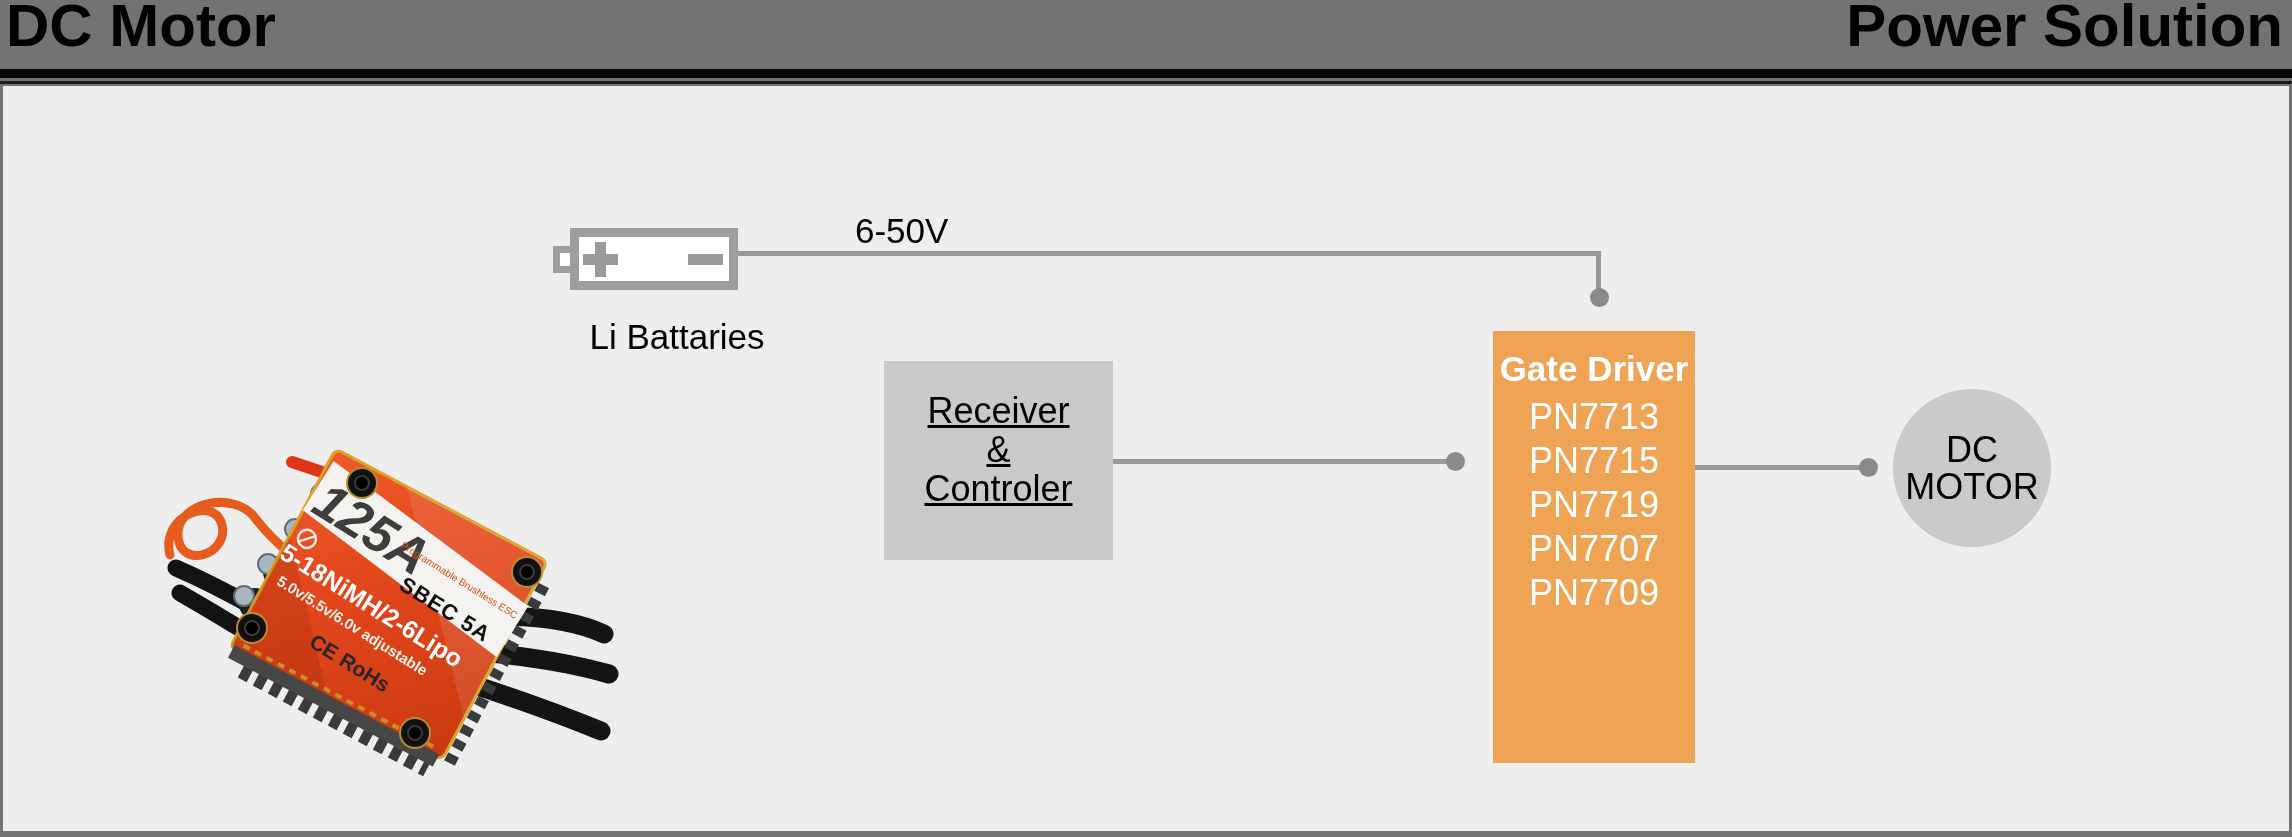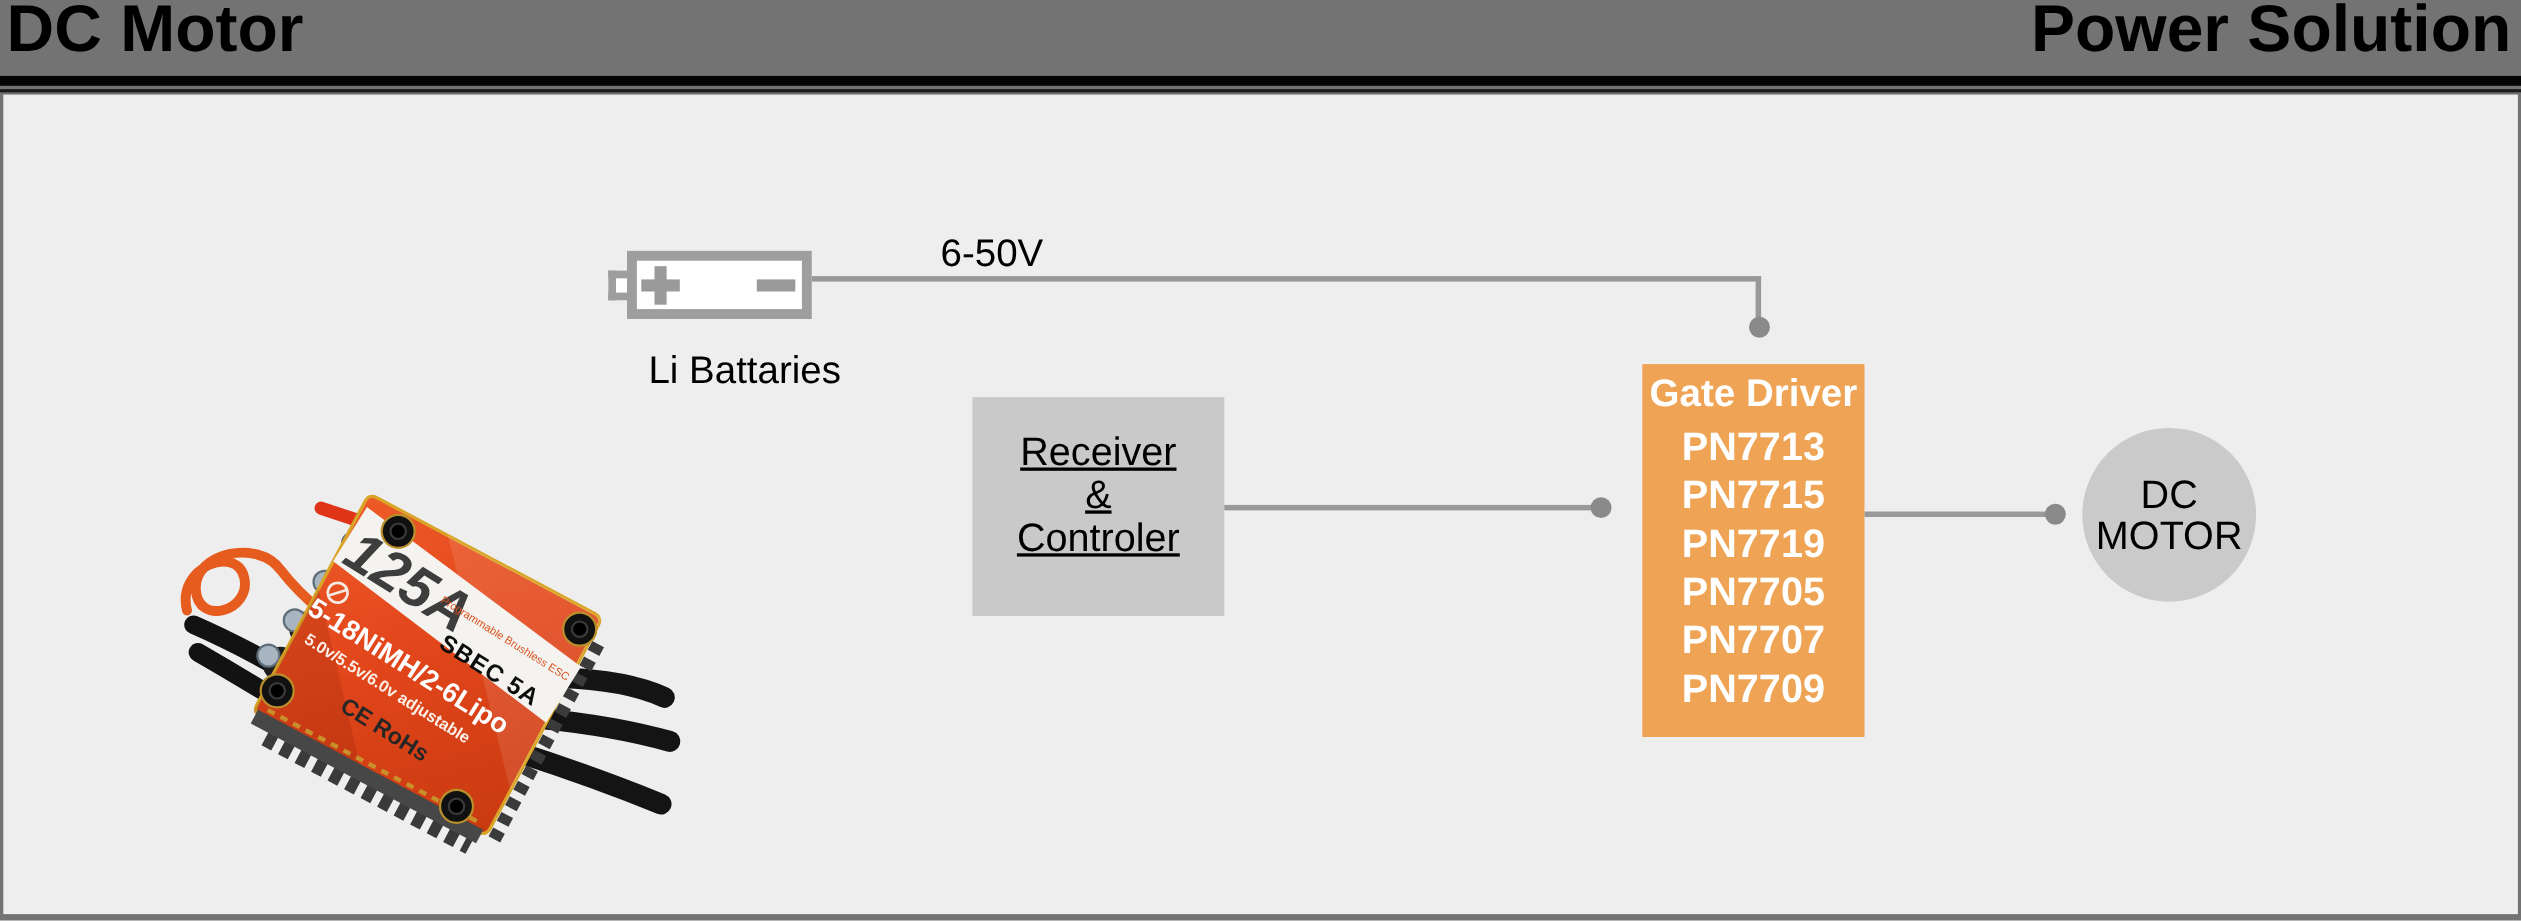--- a/index.html
+++ b/index.html
@@ -25,25 +25,25 @@
   .bat-label{position:absolute;left:552px;top:317px;width:250px;text-align:center;font-size:35px;color:#000;}
 
   
   .wire{position:absolute;background:#999999;}
   .dot{position:absolute;width:19px;height:19px;border-radius:50%;background:#8A8A8A;}
   .wire-label{position:absolute;font-size:35px;color:#000;white-space:nowrap;}
 
   
   .blk-receiver{position:absolute;left:884px;top:361px;width:229px;height:199px;background:#C9C9C9;
     text-align:center;font-size:36px;line-height:39px;color:#000;padding-top:30px;box-sizing:border-box;text-decoration:underline;}
-  .blk-gate{position:absolute;left:1493px;top:331px;width:202px;height:339px;background:#EFA455;
-    text-align:center;color:#fff;box-sizing:border-box;padding-top:8px;}
+  .blk-gate{position:absolute;left:1493px;top:331px;width:202px;height:432px;background:#EFA455;
+    text-align:center;color:#fff;box-sizing:border-box;padding-top:19px;}
   .gate-title{font-size:35px;font-weight:bold;line-height:38px;}
   .gate-part{font-size:36px;line-height:44px;}
-  .gate-parts{margin-top:7px;font-weight:bold;}
+  .gate-parts{margin-top:7px;}
   .blk-motor{position:absolute;left:1893px;top:389px;width:158px;height:158px;border-radius:50%;background:#CACACA;
     display:flex;flex-direction:column;align-items:center;justify-content:center;font-size:36px;line-height:37px;color:#000;}
 
   
   #esc{position:absolute;left:140px;top:420px;width:500px;height:400px;}
 </style>
 </head>
 <body>
 
 <div id="canvas">
@@ -75,21 +75,20 @@
 
   <div class="wire" style="left:1113px;top:459px;width:342px;height:5px;"></div>
   <div class="dot" style="left:1446px;top:452px;"></div>
 
   <div class="blk-gate">
     <div class="gate-title">Gate Driver</div>
     <div class="gate-parts">
       <div class="gate-part">PN7713</div>
       <div class="gate-part">PN7715</div>
       <div class="gate-part">PN7719</div>
-      <div class="gate-part">PN7705</div>
       <div class="gate-part">PN7707</div>
       <div class="gate-part">PN7709</div>
     </div>
   </div>
 
   <div class="wire" style="left:1695px;top:465px;width:173px;height:5px;"></div>
   <div class="dot" style="left:1859px;top:458px;"></div>
 
   <div class="blk-motor">
     <div>DC</div>

